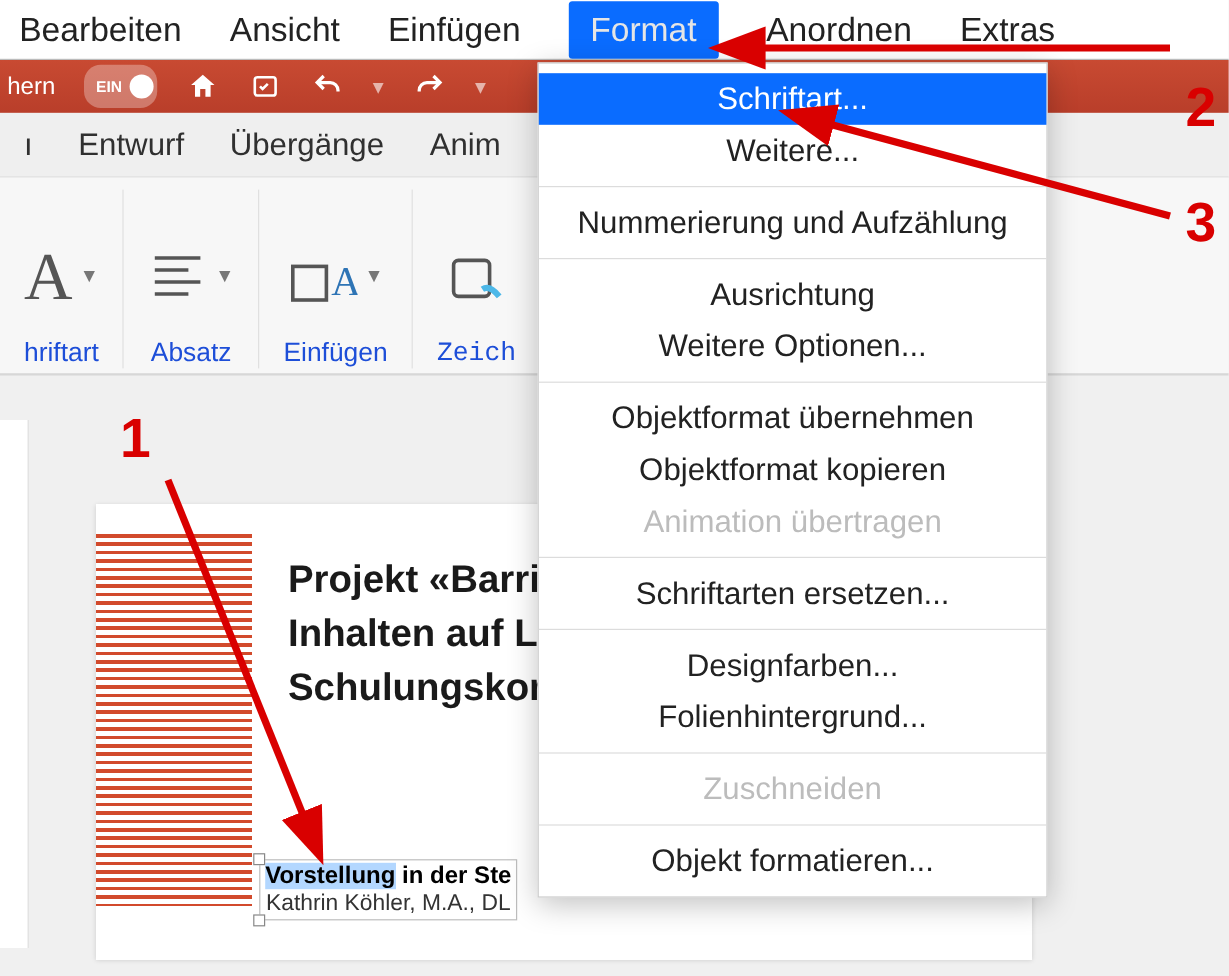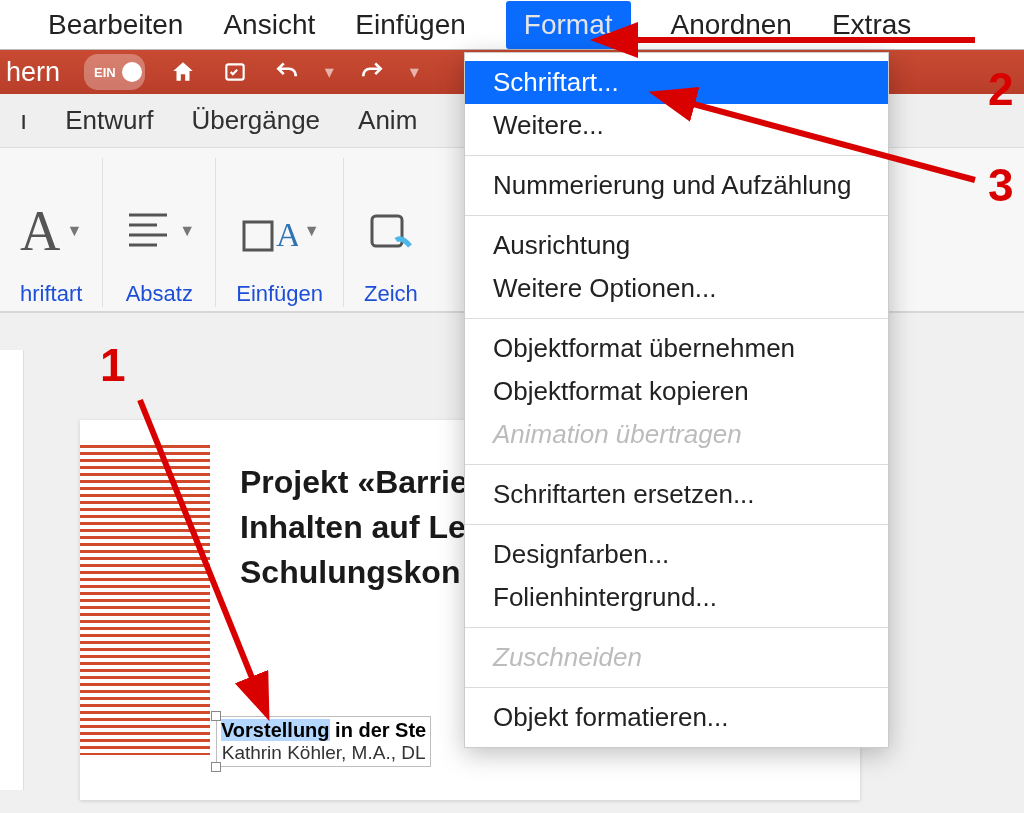--- a/index.html
+++ b/index.html
@@ -11,21 +11,21 @@
       background: #f0f0f0;
       position: relative;
     }
 
     
     .menubar {
       display: flex;
       align-items: center;
       background: #ffffff;
       height: 50px;
-      padding-left: 48px;
+      padding-left: 16px;
       gap: 40px;
       font-size: 28px;
       color: #222;
       border-bottom: 1px solid #bbb;
     }
     .menubar .menu-item {
       cursor: default;
     }
     .menubar .menu-item.selected {
       background: #0a6cff;
@@ -39,21 +39,21 @@
       height: 44px;
       background: linear-gradient(#c84a32, #b93e2a);
       display: flex;
       align-items: center;
       padding-left: 0;
       gap: 24px;
       color: #fff;
       position: relative;
     }
     .qat .ern {
-      font-size: 27px;
+      font-size: 20px;
       margin-left: 0;
       padding-left: 6px;
     }
     .qat .toggle {
       display: inline-flex;
       align-items: center;
       background: rgba(255,255,255,0.3);
       border-radius: 14px;
       height: 36px;
       padding: 0 3px 0 10px;
@@ -100,21 +100,21 @@
     .ribbon-group {
       display:flex;
       flex-direction:column;
       align-items:center;
       justify-content:flex-end;
       padding: 0 20px;
       border-right: 1px solid #e0e0e0;
       height:100%;
       color:#555;
     }
-    .ribbon-group:last-child { border-right:none; }
+    .ribbon-group:last-child { border-right:none;font-family:Liberation Mono, monospace; }
     .ribbon-group .rg-label {
       font-size:22px;
       color:#1d4ed8;
       margin-top:10px;
     }
     .ribbon-group .rg-icon {
       height: 80px;
       display:flex;
       align-items:center;
       justify-content:center;
@@ -122,43 +122,43 @@
       color:#555;
       gap:6px;
     }
     .ribbon-group .caret {
       font-size:16px; color:#777;
     }
 
     
     .dropdown {
       position: absolute;
-      left: 464px;
+      left: 448px;
       top: 52px;
       width: 425px;
       background: #ffffff;
       box-shadow: 0 6px 24px rgba(0,0,0,0.25);
       border: 1px solid #cbcbcb;
       z-index: 50;
       padding: 8px 0;
+      text-align: center;
     }
     .dropdown .dd-item {
       font-size: 26px;
       padding: 6px 28px;
       color: #222;
       white-space: nowrap;
       overflow:hidden;
     }
     .dropdown .dd-item.selected {
       background: #0a6cff;
       color:#fff;
     }
     .dropdown .dd-item.disabled {
       color:#bcbcbc;
-      font-style:italic;
     }
     .dropdown hr {
       border:none;
       border-top:1px solid #dcdcdc;
       margin:8px 0;
     }
     .thumb-bar {
       position:absolute;
       left:0; top:350px;
       width: 24px;

